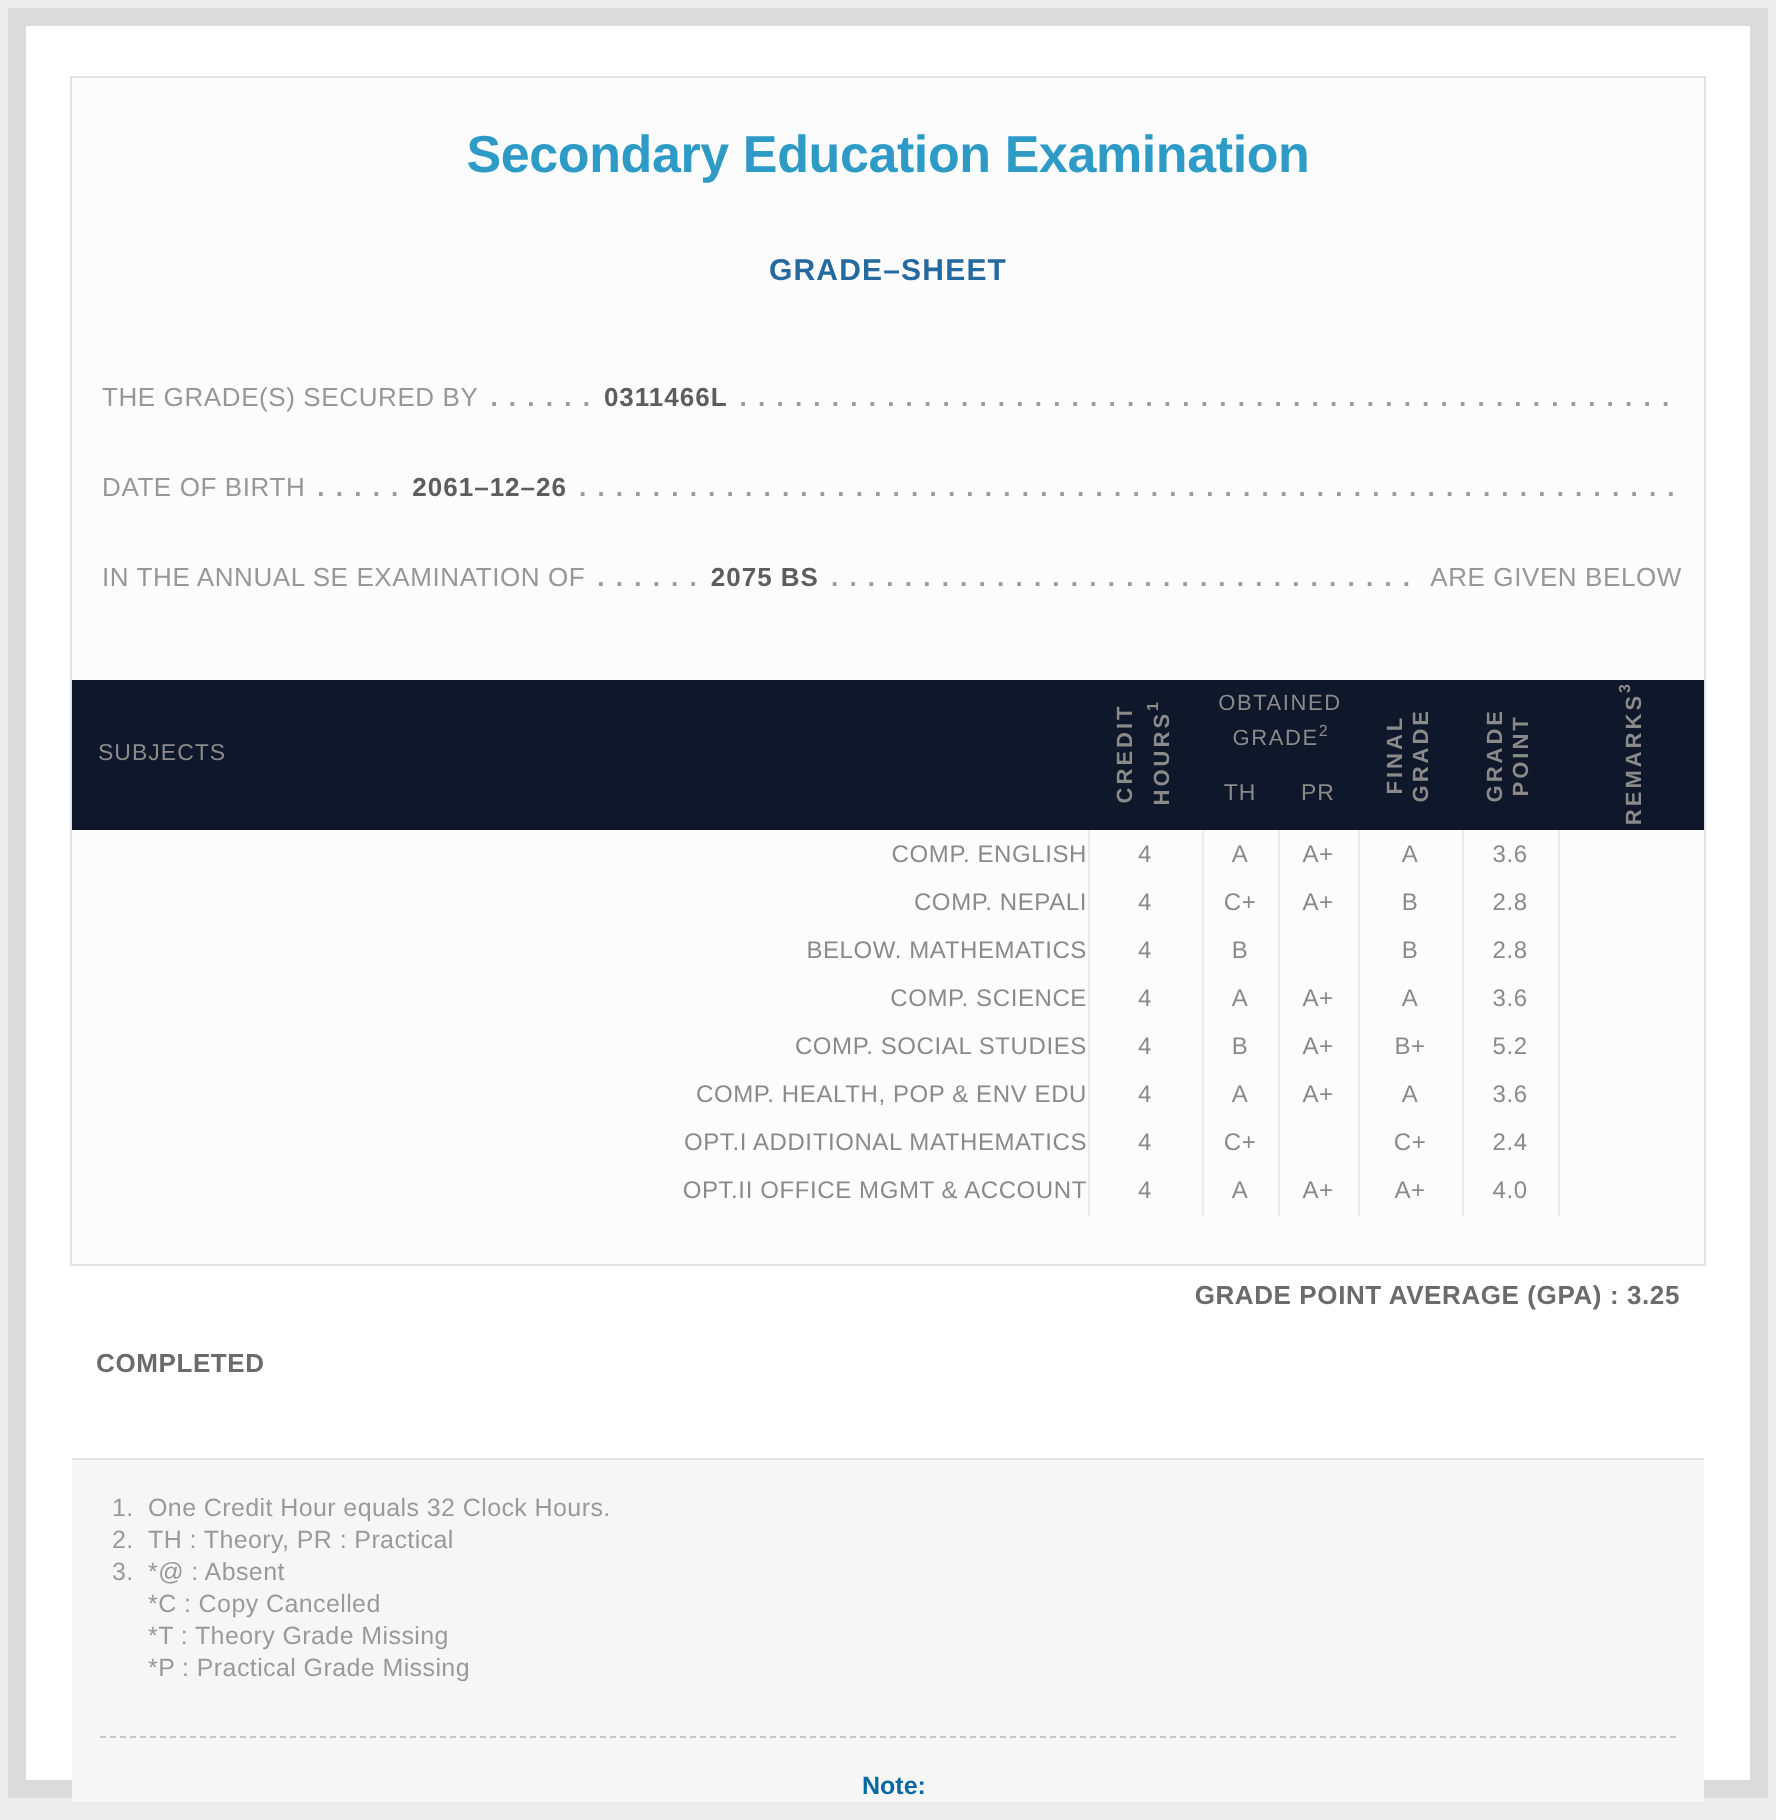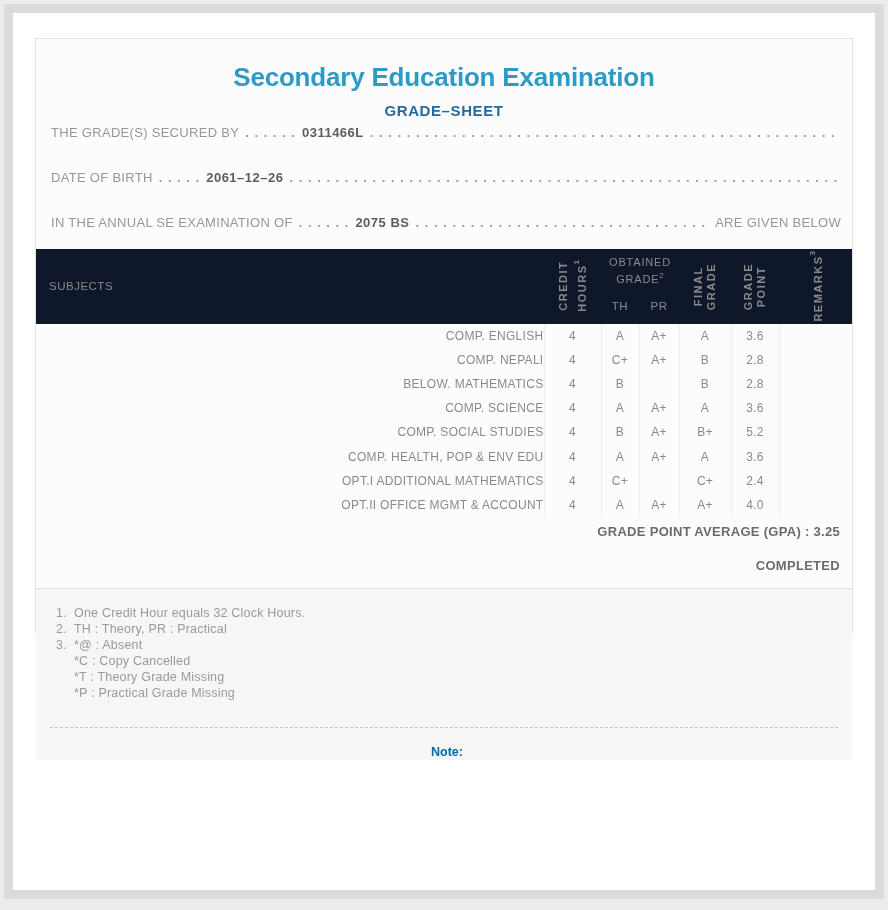--- a/index.html
+++ b/index.html
@@ -16,40 +16,41 @@
     border: 9px solid #dbdbdb;
     background: #ffffff;
   }
   .panel {
     margin: 25px 22px 0 22px;
     height: 595px;
     border: 1px solid #e3e3e3;
     background: #fcfcfc;
     display: flex;
     flex-direction: column;
+    gap: 25px;
   }
   .doc-title {
     margin-top: 22px;
     text-align: center;
     font-size: 26px;
     line-height: 32px;
     font-weight: 600;
     letter-spacing: -0.2px;
     color: #2e9bc6;
   }
   .doc-subtitle {
     margin-top: 8px;
     text-align: center;
     font-size: 15px;
     line-height: 20px;
     font-weight: bold;
     letter-spacing: 0.6px;
     color: #246a9e;
   }
-  .info-block { margin-top: 4px; padding: 0 11px 0 15px; }
+  .info-block { margin-top: 20px; padding: 0 11px 0 15px; }
   .info-line {
     display: flex;
     align-items: baseline;
     font-size: 13px;
     line-height: 16px;
     color: #979797;
     letter-spacing: 0.3px;
     white-space: nowrap;
   }
   .info-line + .info-line { margin-top: 29px; }
@@ -142,21 +143,21 @@
     margin-top: 16px;
     text-align: right;
     font-size: 13px;
     line-height: 16px;
     font-weight: bold;
     letter-spacing: 0.3px;
     color: #6b6b6b;
   }
   .status-line {
     margin-top: 18px;
-    text-align: right;
+    text-align: left;
     font-size: 13px;
     line-height: 16px;
     font-weight: bold;
     letter-spacing: 0.3px;
     color: #6b6b6b;
   }
   .footer-section {
     margin-top: 14px;
     flex: 1 1 auto;
     border-top: 1px solid #e3e3e3;

